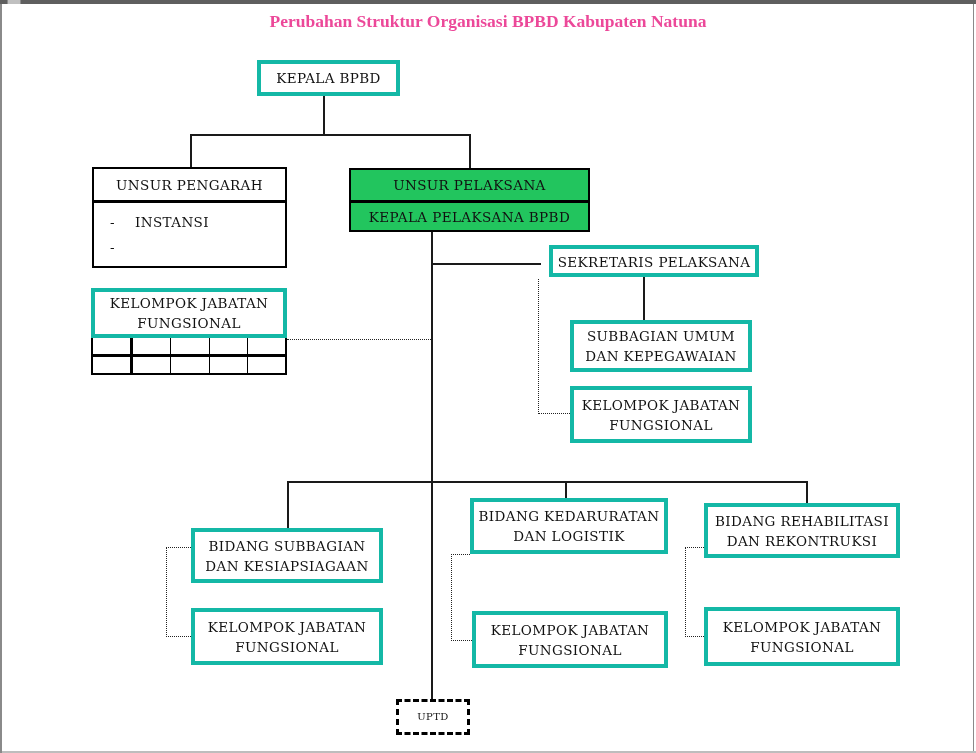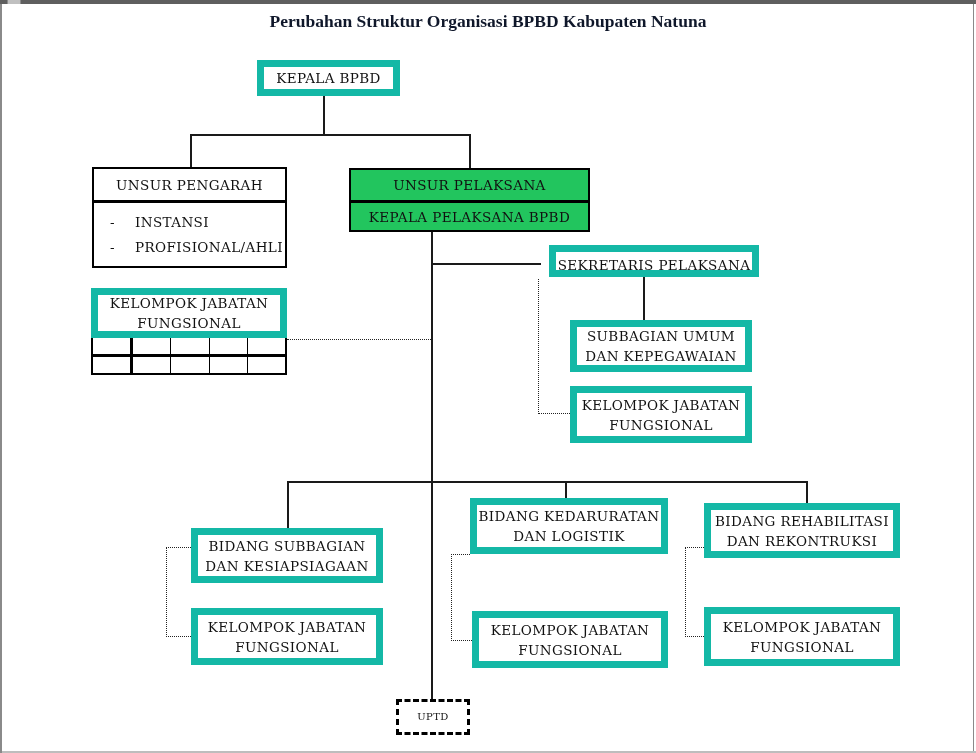--- a/index.html
+++ b/index.html
@@ -11,26 +11,26 @@
   
   .chrome-top   { position:absolute; left:0; top:0; width:976px; height:4px; background:#5f5f5f; }
   .chrome-tab   { position:absolute; left:7px; top:0; width:12px; height:4px; background:#c0c0c0; border-left:1px solid #8a8a8a; border-right:1px solid #8a8a8a; }
   .chrome-left  { position:absolute; left:0; top:4px; width:2px; height:749px; background:#8a8a8a; }
   .chrome-right { position:absolute; left:973px; top:4px; width:1px; height:749px; background:#8a8a8a; }
   .chrome-bottom{ position:absolute; left:2px; top:751px; width:974px; height:2px; background:#bdbdbd; }
 
   
   .diagram-title {
     position:absolute; left:0; top:11px; width:976px; text-align:center;
-    font-family:"Liberation Serif", serif; font-weight:bold; font-size:17.5px; color:#0f172a;
+    font-family:"Liberation Serif", serif; font-weight:bold; font-size:17.5px; color:#ec4899;
   }
 
   
   .obox {
-    position:absolute; background:#fff; border:7px solid #14b8a6;
+    position:absolute; background:#fff; border:4px solid #14b8a6;
     box-sizing:border-box; font-size:13.5px; letter-spacing:0.4px;
     display:flex; flex-direction:column; align-items:center; justify-content:center;
     text-align:center; line-height:20px;
   }
   .obox .ln { white-space:nowrap; }
 
   
   #kepala-bpbd        { left:257px; top:60px;  width:143px; height:36px; }
   #sekretaris         { left:541px; top:245px; width:210px; height:32px; justify-content:flex-start; padding-top:3px;margin-left:8px; }
   #subbagian          { left:570px; top:320px; width:182px; height:52px; }
@@ -143,21 +143,20 @@
 
   <div id="unsur-pengarah">
     <div class="hdr">UNSUR PENGARAH</div>
     <div class="list">
       <div class="li">
         <span>-</span>
         <span>INSTANSI</span>
       </div>
       <div class="li">
         <span>-</span>
-        <span>PROFISIONAL/AHLI</span>
       </div>
     </div>
   </div>
 
   <div id="unsur-pelaksana">
     <div class="hdr">UNSUR PELAKSANA</div>
     <div class="sub">KEPALA PELAKSANA BPBD</div>
   </div>
 
   <div class="obox" id="sekretaris">

